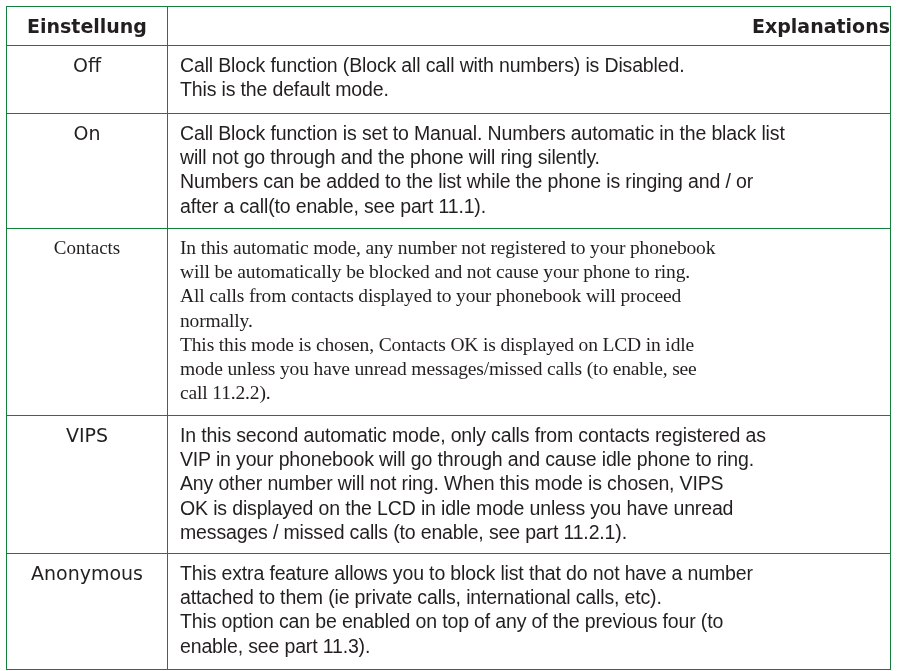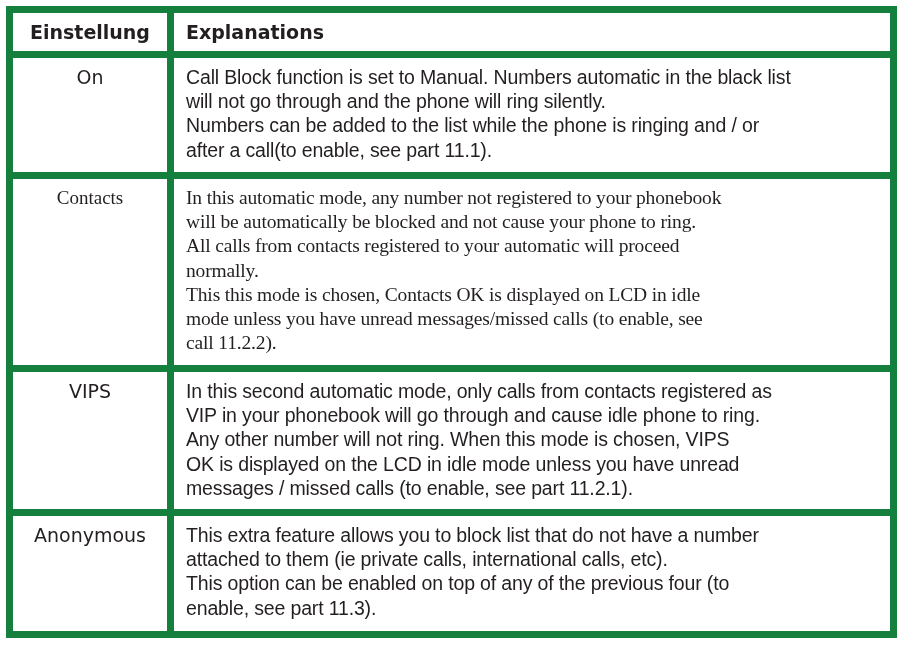--- a/index.html
+++ b/index.html
@@ -19,30 +19,30 @@
     table {
       border-collapse: collapse;
       width: 884px;
       table-layout: fixed;
       font-family: "DejaVu Sans", sans-serif;
       color: #231f20;
     }
     col.c1 { width: 161px; }
     col.c2 { width: 723px; }
     th, td {
-      border: 7px solid #15803d;
+      border: 1px solid #15803d;
       vertical-align: top;
       padding: 0;
     }
     th {
       font-weight: bold;
       font-size: 19px;
       height: 34px;
       line-height: 38px;
-      text-align: left;
+      text-align: right;
     }
     th.h1 { text-align: center; }
     th.h2 { padding-left: 12px; }
     td.setting {
       text-align: center;
       font-size: 19px;
       line-height: 24px;
       padding-top: 7px;
     }
     td.expl {
@@ -68,35 +68,42 @@
       <col class="c1">
       <col class="c2">
     </colgroup>
     <thead>
       <tr>
         <th class="h1">Einstellung</th>
         <th class="h2">Explanations</th>
       </tr>
     </thead>
     <tbody>
+      <tr class="r-off">
+        <td class="setting">Off</td>
+        <td class="expl">
+          <span class="line">Call Block function (Block all call with numbers) is Disabled.</span>
+          <span class="line">This is the default mode.</span>
+        </td>
+      </tr>
       <tr class="r-on">
         <td class="setting">On</td>
         <td class="expl">
           <span class="line">Call Block function is set to Manual. Numbers automatic in the black list</span>
           <span class="line">will not go through and the phone will ring silently.</span>
           <span class="line">Numbers can be added to the list while the phone is ringing and / or</span>
           <span class="line">after a call(to enable, see part 11.1).</span>
         </td>
       </tr>
       <tr class="r-contacts">
         <td class="setting">Contacts</td>
         <td class="expl">
           <span class="line">In this automatic mode, any number not registered to your phonebook</span>
           <span class="line">will be automatically be blocked and not cause your phone to ring.</span>
-          <span class="line">All calls from contacts registered to your automatic will proceed</span>
+          <span class="line">All calls from contacts displayed to your phonebook will proceed</span>
           <span class="line">normally.</span>
           <span class="line">This this mode is chosen, Contacts OK is displayed on LCD in idle</span>
           <span class="line">mode unless you have unread messages/missed calls (to enable, see</span>
           <span class="line">call 11.2.2).</span>
         </td>
       </tr>
       <tr class="r-vips">
         <td class="setting">VIPS</td>
         <td class="expl">
           <span class="line">In this second automatic mode, only calls from contacts registered as</span>

